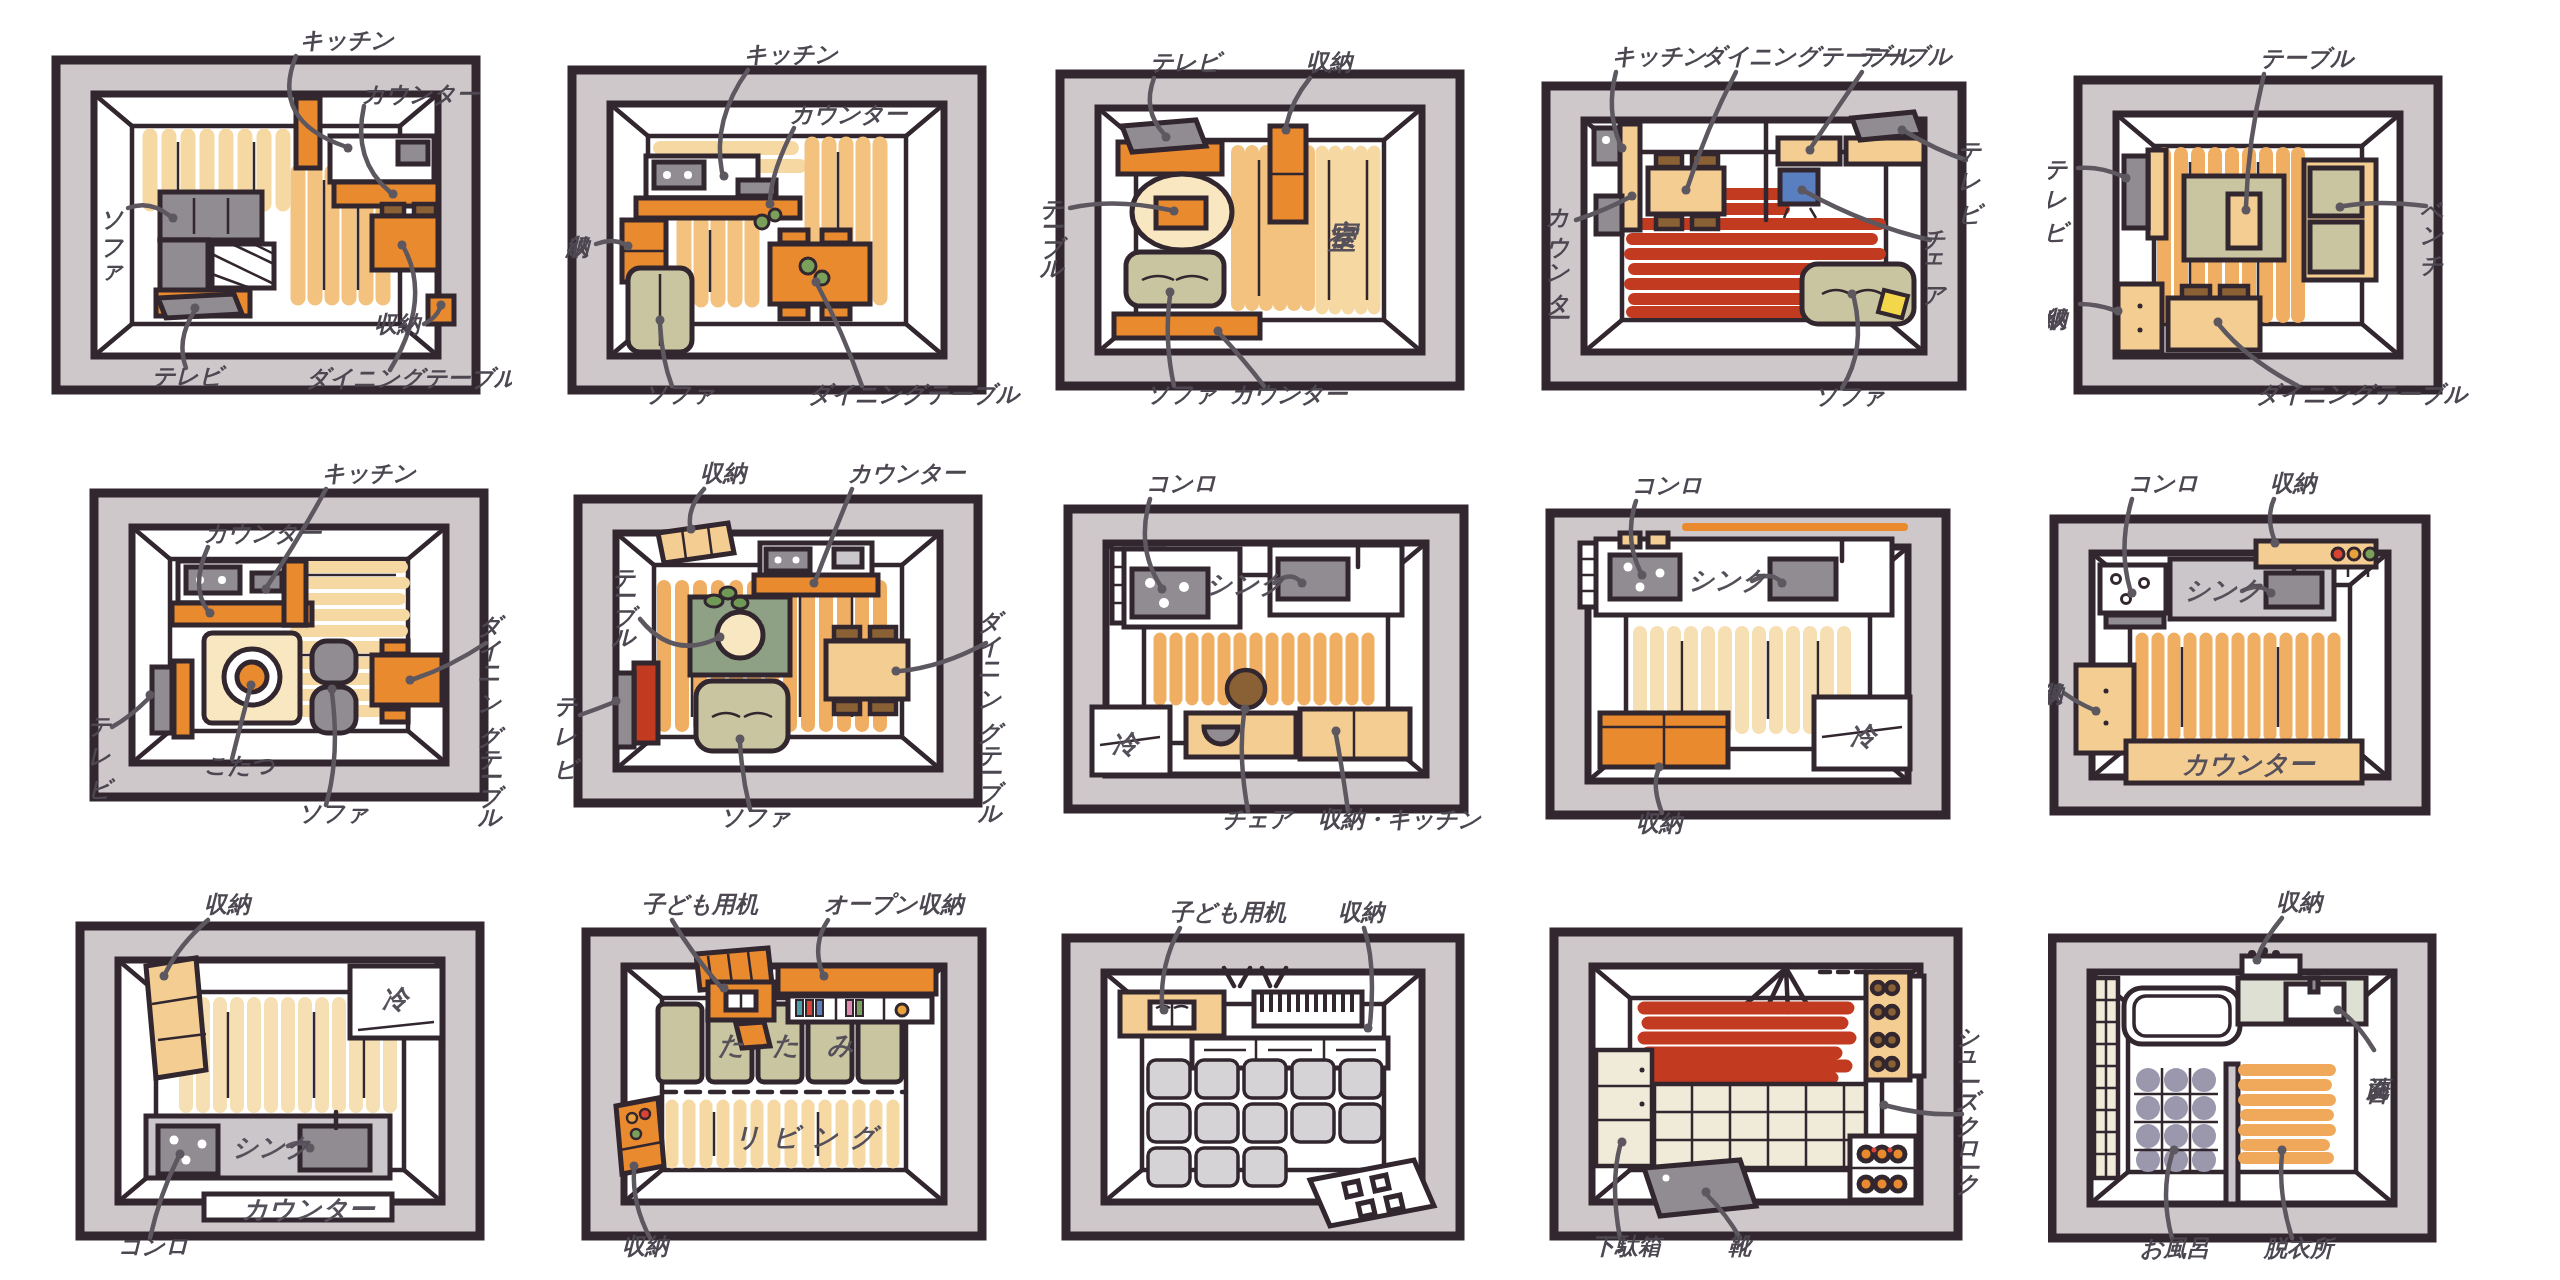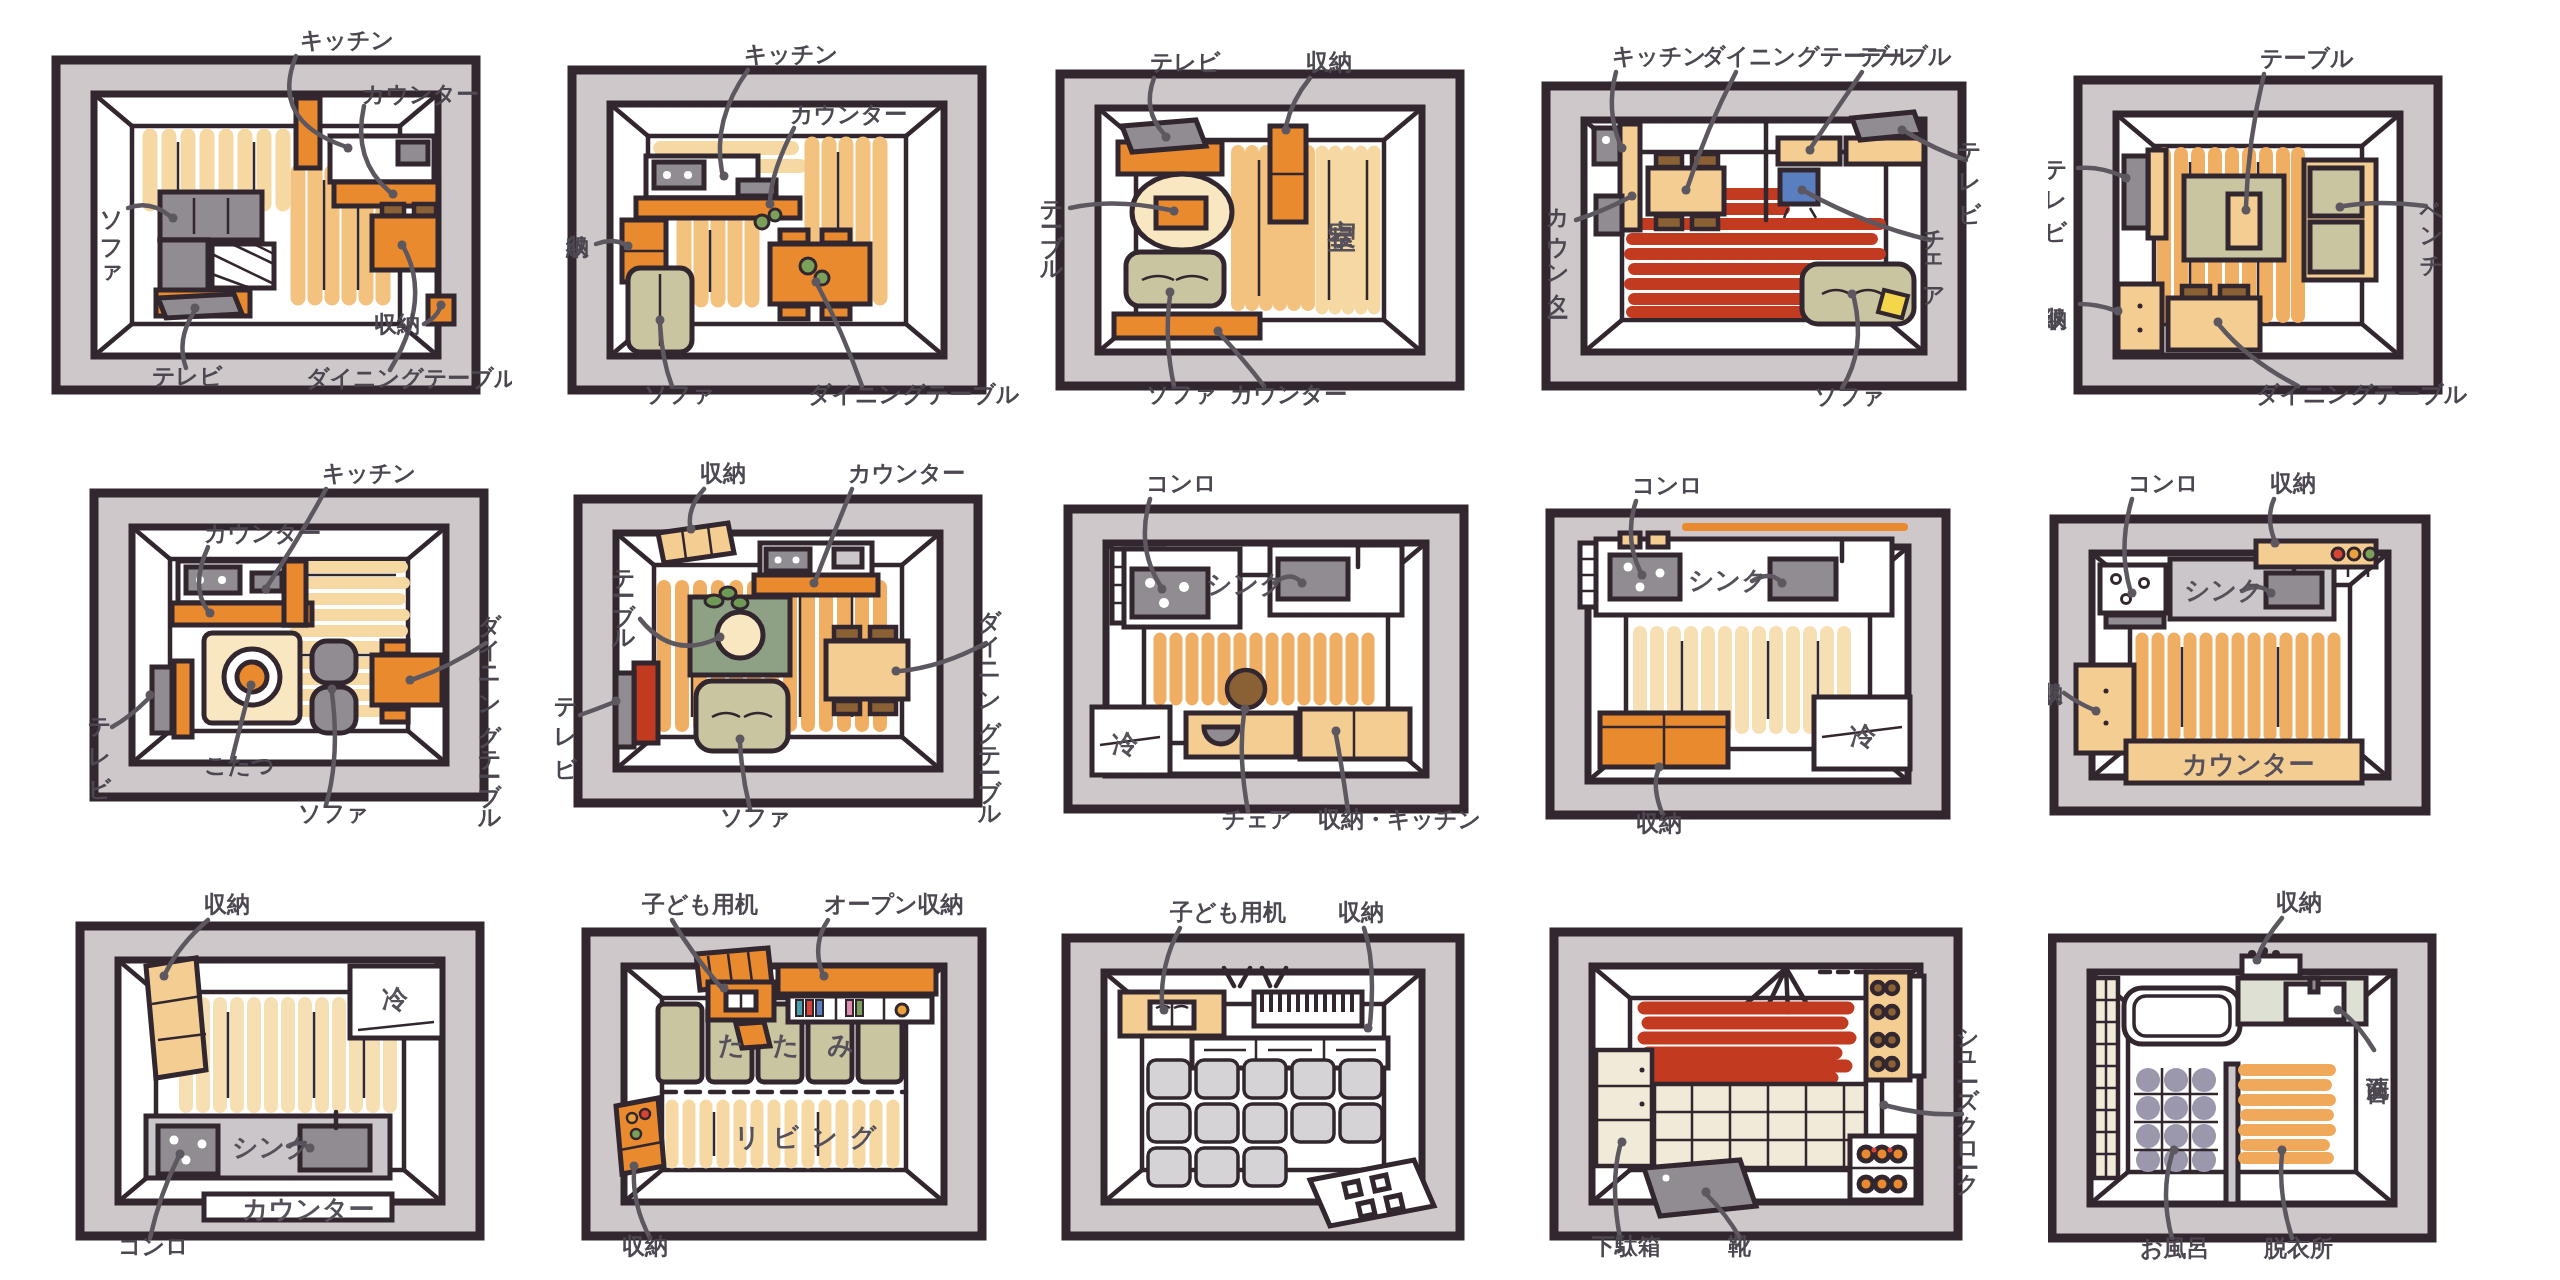--- a/index.html
+++ b/index.html
@@ -1,17 +1,17 @@
 <!DOCTYPE html>
 <html><head>
 <meta charset="utf-8">
 <style>
   html,body{margin:0;padding:0;background:#ffffff;}
   .board{position:relative;width:2560px;height:1280px;background:#ffffff;overflow:hidden;
-         font-family:"DejaVu Sans",sans-serif;}
+         font-family:"DejaVu Sans",sans-serif;font-style:italic;}
   .grid{display:grid;grid-template-columns:repeat(5,512px);grid-template-rows:427px 427px 426px;}
   .cell{position:relative;}
   svg{display:block;}
   .wall{fill:#cfc8cb;stroke:#32262f;stroke-width:9;}
   .inw {fill:#ffffff;stroke:#32262f;stroke-width:7;}
   .flr {fill:#ffffff;stroke:#32262f;stroke-width:4.5;}
   .dg  {stroke:#32262f;stroke-width:4.5;fill:none;stroke-linecap:round;}
   .fo  {fill:#e98a2f;stroke:#32262f;stroke-width:5;}
   .ft  {fill:#f3cd92;stroke:#32262f;stroke-width:5;}
   .fc  {fill:#f8e7c0;stroke:#32262f;stroke-width:5;}

